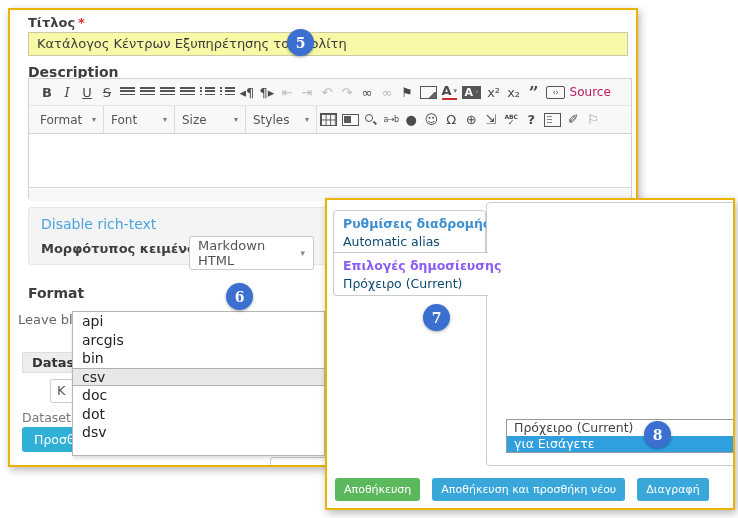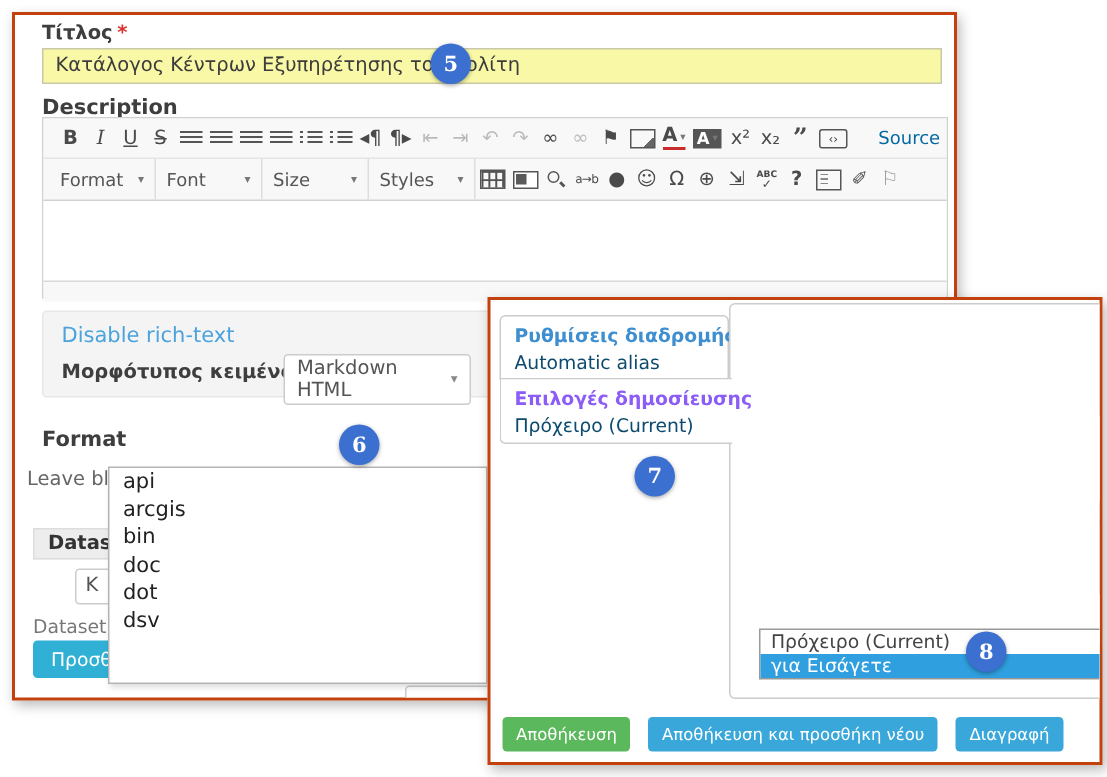--- a/index.html
+++ b/index.html
@@ -1,18 +1,18 @@
 <!DOCTYPE html>
 <html><head>
 <meta charset="utf-8">
 <style>
   html,body{margin:0;padding:0;background:#fff;}
   .screen{position:relative;width:738px;height:518px;background:#fff;overflow:hidden;
           font-family:"DejaVu Sans","Liberation Sans",sans-serif;color:#444;}
-  .panel{position:absolute;background:#fff;border:2px solid #c2410c;box-shadow:2px 3px 8px rgba(0,0,0,.28);box-sizing:border-box;overflow:hidden;}
+  .panel{position:absolute;background:#fff;border:2px solid #eab308;box-shadow:2px 3px 8px rgba(0,0,0,.28);box-sizing:border-box;overflow:hidden;}
   .p1{left:8px;top:8px;width:630px;height:459px;z-index:1;}
   .p2{left:325px;top:198px;width:410px;height:312px;z-index:10;}
   .abs{position:absolute;}
 
   
   .flabel{font-size:13px;font-weight:bold;color:#3e3e3e;}
   .req{color:#d9302c;margin-left:3px;}
 
   
   .title-input{left:18px;top:22px;width:600px;height:24px;background:#f8f8a6;border:1px solid #c9c9a8;
@@ -35,21 +35,21 @@
   .bars{width:13px;height:10px;background:repeating-linear-gradient(to bottom,#555 0 1.6px,transparent 1.6px 3.4px);}
   .listb{width:15px;height:10px;background:
       repeating-linear-gradient(to bottom,#555 0 1.6px,transparent 1.6px 3.4px) 5px 0/10px 10px no-repeat,
       repeating-linear-gradient(to bottom,#555 0 1.6px,transparent 1.6px 3.4px) 0 0/2px 10px no-repeat;}
   .imgi{width:14px;height:11px;border:1px solid #555;background:linear-gradient(135deg,transparent 50%,#666 50%) bottom right/8px 6px no-repeat;}
   .tc{font-weight:bold;border-bottom:2px solid #cc2b2b;height:13px;line-height:12px;}
   .bgc{font-weight:bold;background:#555;color:#fff;height:13px;line-height:13px;font-size:11px;padding:0 2px;}
   .crt{font-size:7px;color:#777;margin-left:2px;}
   .quo{font-weight:bold;font-size:17px;font-family:"DejaVu Serif",serif;line-height:10px;}
   .srcbox{border:1px solid #555;border-radius:2px;font-size:8px;height:11px;line-height:9px;padding:0 1px;}
-  .srclbl{font-size:12px;color:#0369a1;margin-left:18px;text-align:center;}
+  .srclbl{font-size:12px;color:#be185d;margin-left:2px;text-align:center;}
   .combo{display:inline-flex;align-items:center;justify-content:space-between;width:56px;height:100%;
          padding:0 7px;border-right:1px solid #ddd;font-size:12px;color:#555;cursor:pointer;flex:none;}
   .combo .crt{font-size:8px;}
   .tbl{width:14px;height:11px;border:1px solid #555;
        background:linear-gradient(to right,#555 1px,transparent 1px) 0 0/4.6px 100%,
                   linear-gradient(to bottom,#555 1px,transparent 1px) 0 0/100% 5.5px;}
   .phd{width:13px;height:10px;border:1px solid #555;background:linear-gradient(#5a5a5a,#5a5a5a) 1px 1px/7px 7px no-repeat #fff;}
   .mag{width:13px;height:13px;position:relative;}
   .mag::before{content:"";position:absolute;left:1px;top:1px;width:6px;height:6px;border:1.5px solid #555;border-radius:50%;}
   .mag::after{content:"";position:absolute;left:9px;top:9px;width:4px;height:1.6px;background:#555;transform:rotate(45deg);}
@@ -171,20 +171,21 @@
     <div class="abs ds-bar">Dataset</div>
     <div class="abs ds-input">Κ</div>
     <div class="abs" style="left:12px;top:400px;font-size:12.5px;color:#777;">Dataset th</div>
     <button class="abs add-btn">Προσθήκη</button>
     <div class="abs stub-select"></div>
 
     <div class="abs fmt-dd" id="fmtdd">
         <div class="fmt-item">api</div>
         <div class="fmt-item">arcgis</div>
         <div class="fmt-item">bin</div>
+        <div class="fmt-item sel">csv</div>
         <div class="fmt-item">doc</div>
         <div class="fmt-item">dot</div>
         <div class="fmt-item">dsv</div>
       </div>
   </section>
 
   <section class="panel p2">
 
     <div class="abs vtab vtab1">
       <div class="vtab-title">Ρυθμίσεις διαδρομής URL</div>

